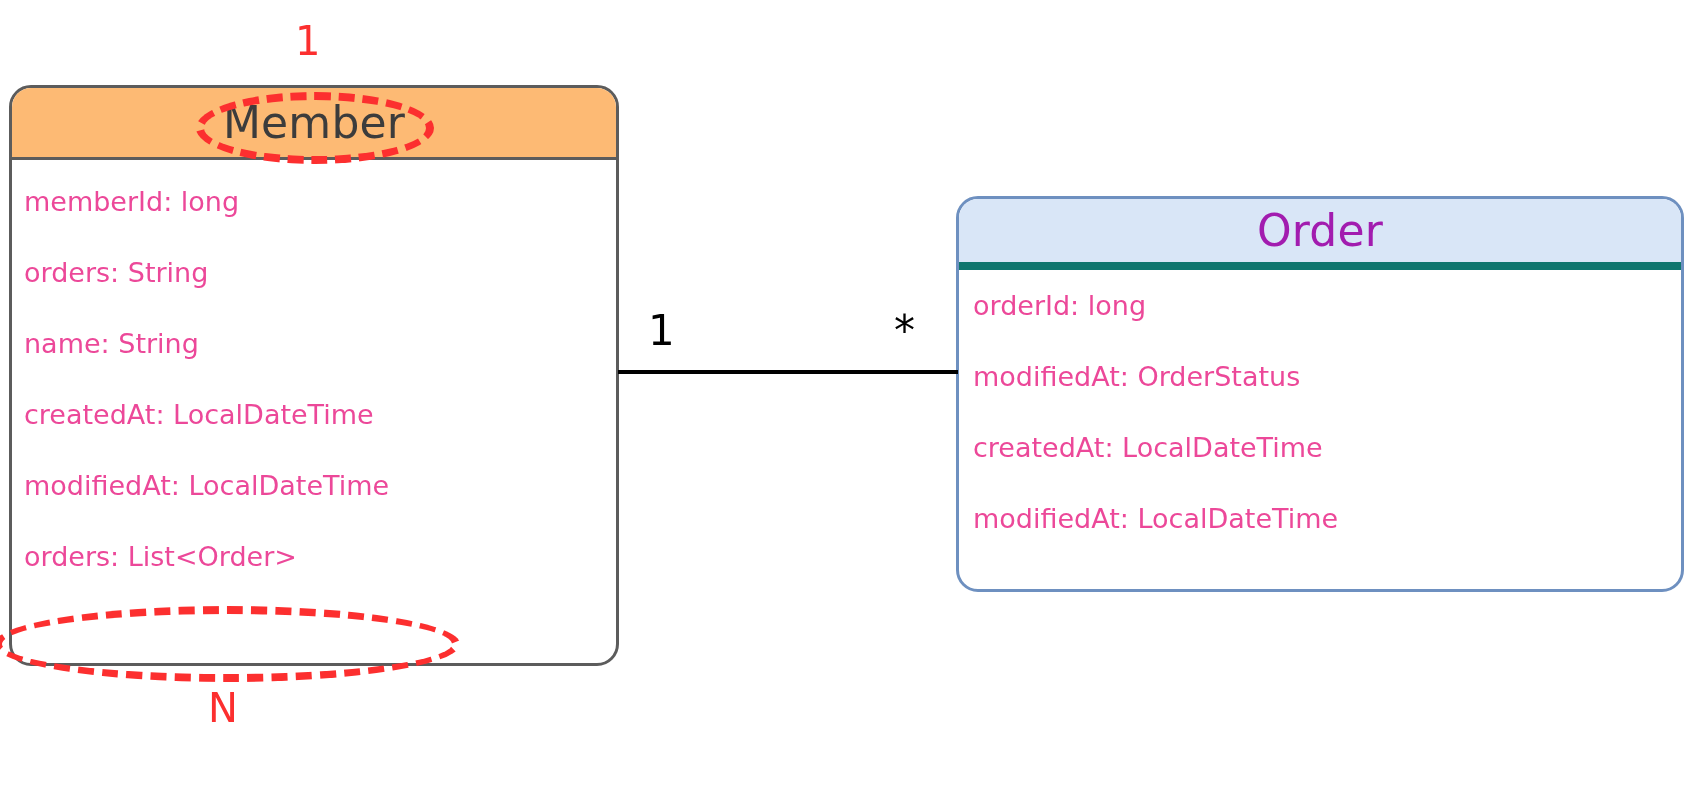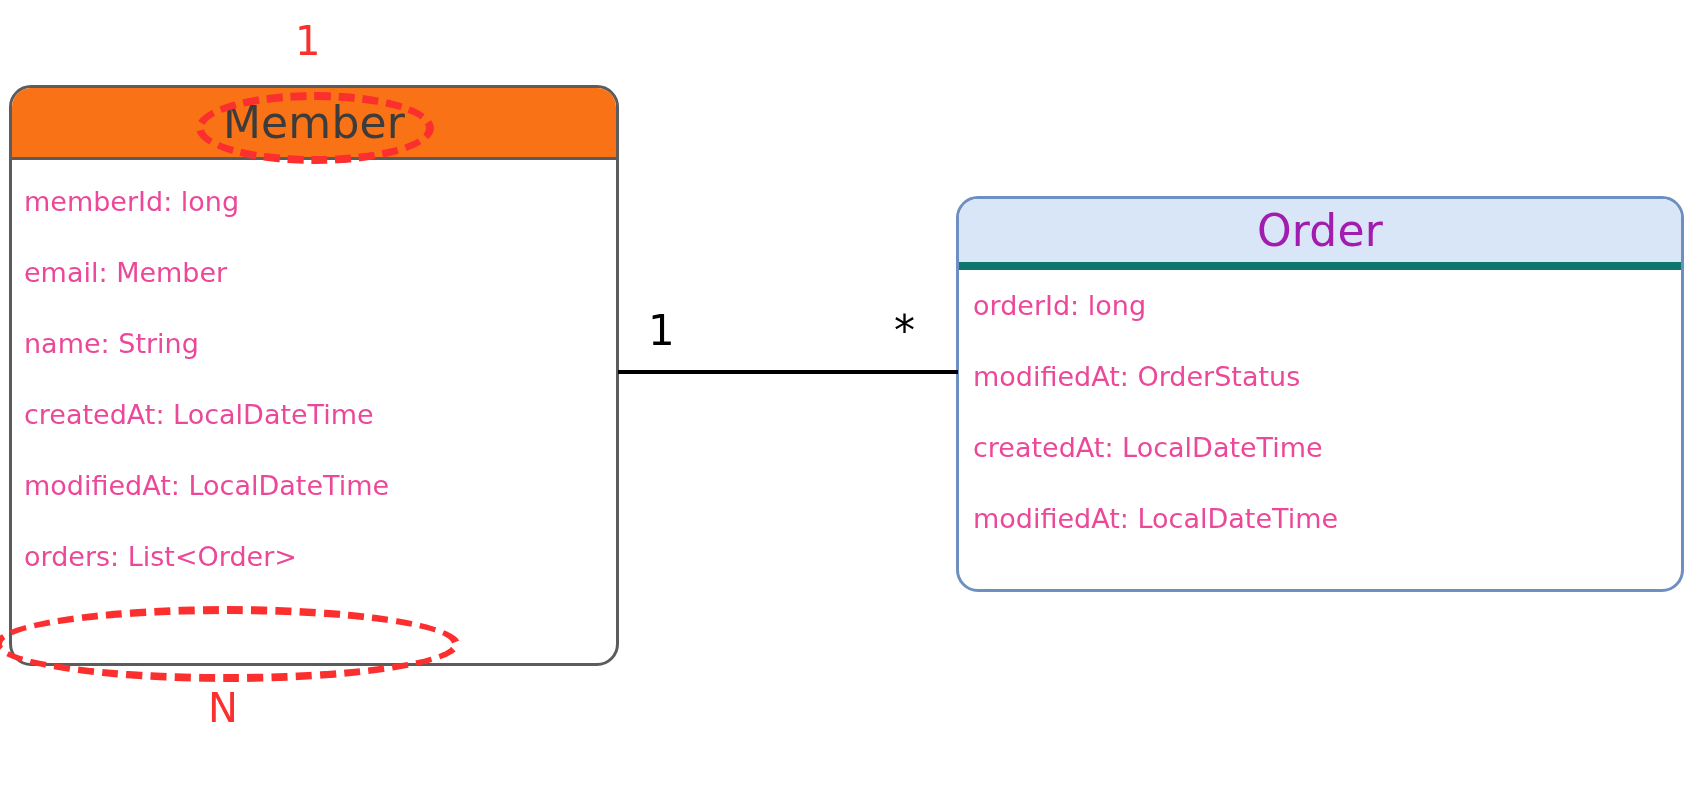--- a/index.html
+++ b/index.html
@@ -59,21 +59,21 @@
   
   #member-class {
     left: 9px;
     top: 85px;
     width: 610px;
     height: 581px;
     border: 3px solid #5c5c5c;
   }
   #member-class .class-header {
     height: 72px;
-    background: #f97316;
+    background: #fdba74;
     color: #3c3c3c;
     border-bottom: 3px solid #5c5c5c;
   }
   #member-class .class-attrs {
     padding: 28px 0 0 0;
   }
   #member-class .attr-row {
     padding: 0 0 0 12px;
     height: 71px;
   }
@@ -155,21 +155,21 @@
 <body>
 
 <div id="canvas">
 
   <div class="uml-class" id="member-class">
     <div class="class-header">
       <span>Member</span>
     </div>
     <div class="class-attrs">
       <div class="attr-row">memberId: long</div>
-      <div class="attr-row">email: Member</div>
+      <div class="attr-row">orders: String</div>
       <div class="attr-row">name: String</div>
       <div class="attr-row">createdAt: LocalDateTime</div>
       <div class="attr-row">modifiedAt: LocalDateTime</div>
       <div class="attr-row">orders: List&lt;Order&gt;</div>
     </div>
   </div>
 
   <div class="uml-class" id="order-class">
     <div class="class-header">
       <span>Order</span>

